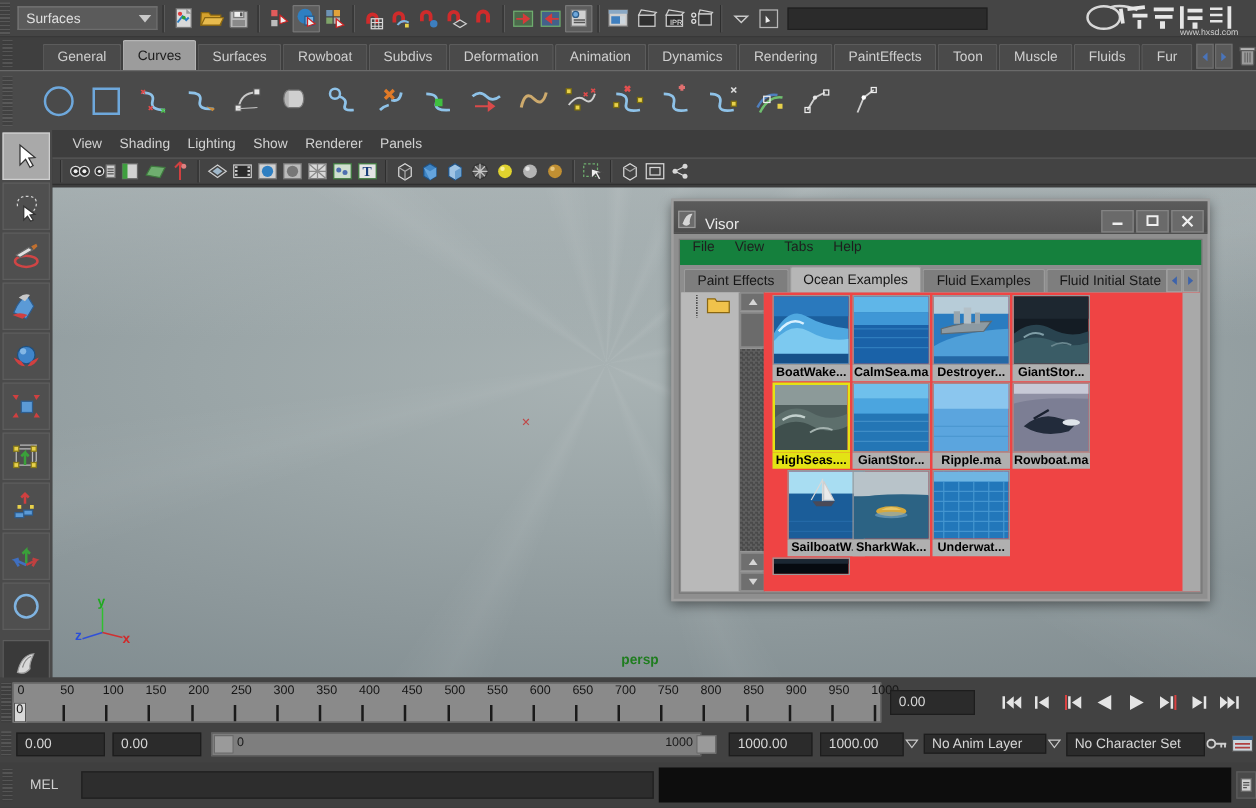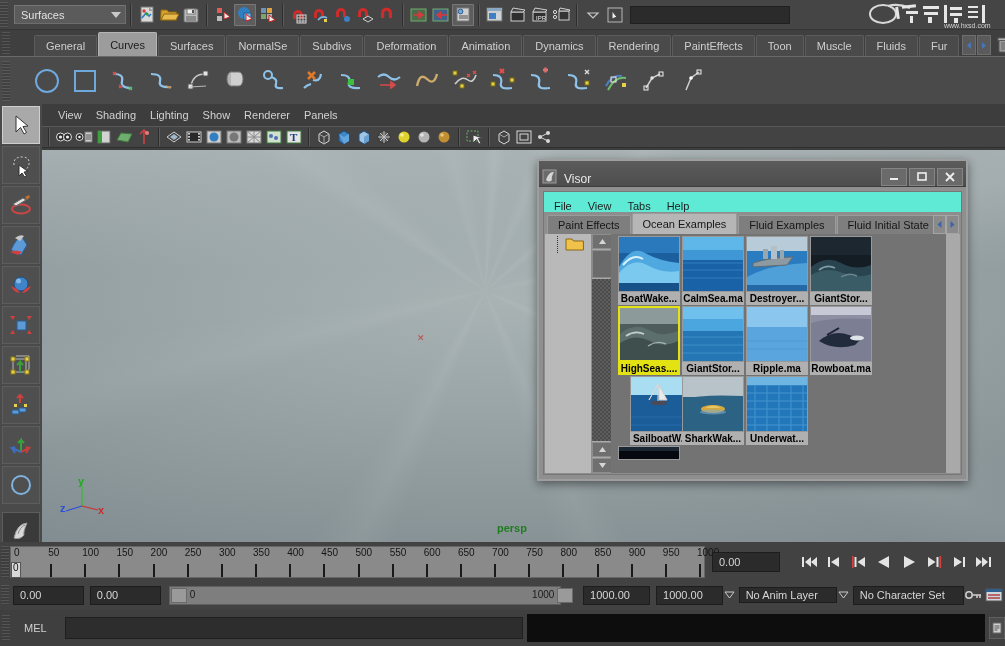--- a/index.html
+++ b/index.html
@@ -104,39 +104,39 @@
     background:#8f8f8f; border:2px solid #9e9e9e; box-shadow:0 3px 9px rgba(0,0,0,.45);
   }
   .visorTitle {
     height:26px; background:linear-gradient(180deg,#5b5b5b,#4d4d4d);
     display:flex; align-items:flex-end; padding:0 3px; border-bottom:1px solid #3d3d3d;
   }
   .visorTitle .tname { color:#e9e9e9; font-size:12px; margin-left:7px; flex:1;}
   .winbtn { width:26px;height:18px;background:#6a6a6a;border:1px solid #848484;margin-left:2px;
     display:flex;align-items:center;justify-content:center;color:#f0f0f0;font-size:11px;}
   .visorBody { position:absolute; left:4px; top:30px; right:4px; bottom:4px; background:#8d8d8d; border:1px solid #777;}
-  .visorMenu { height:20px; display:flex;align-items:flex-end; gap:16px; padding-left:10px; color:#1e1e1e; font-size:11px;
-     background:#5eead4;}
+  .visorMenu { height:20px; display:flex;align-items:flex-start; gap:16px; padding-left:10px; color:#1e1e1e; font-size:11px;
+     background:#15803d;}
   .visorTabs { height:22px; display:flex; align-items:flex-end; padding-left:3px; background:#8d8d8d; position:relative;}
   .vtab { height:19px; padding:0 10px; display:flex;align-items:center; font-size:11px; color:#161616;
      background:#7e7e7e; border:1px solid #9b9b9b; border-bottom:none; margin-right:1px; border-radius:2px 2px 0 0;}
   .vtab.active { background:#b6b6b6; height:21px; }
   .vtabnav { position:absolute; right:2px; bottom:0; display:flex; }
   .vnavbtn { width:13px;height:19px;background:#8a8a8a;border:1px solid #a5a5a5; display:flex;align-items:center;justify-content:center;}
   .visorContent { position:absolute; left:1px; right:1px; top:42px; bottom:1px; background:#b9b9b9; display:flex;}
   .treePane { width:46px; background:#b9b9b9; position:relative; }
   .folderIco { position:absolute; left:20px; top:3px; }
   .dotline { position:absolute; left:12px; top:2px; width:1px; height:18px;
      background:repeating-linear-gradient(180deg,#333 0 1px,transparent 1px 2px);}
   .vScroll { width:20px; background:#a9a9a9; border-left:1px solid #8d8d8d; border-right:1px solid #8d8d8d; position:relative;}
   .vsBtn { width:20px;height:15px;background:#6f6f6f;border:1px solid #8d8d8d; display:flex;align-items:center;justify-content:center;}
   .vsThumb { position:absolute; left:0; width:20px; background:#6b6b6b; border:1px solid #8a8a8a;}
   .vsTrack { position:absolute; left:0; width:20px; background:
       repeating-conic-gradient(#4a4a4a 0% 25%, #5e5e5e 0% 50%) 0 0/4px 4px;}
-  .gallery { flex:1; background:#737373; position:relative; overflow:hidden; }
+  .gallery { flex:1; background:#ef4444; position:relative; overflow:hidden; }
   .galScroll { position:absolute; right:0; top:0; width:14px; bottom:0; background:#a9a9a9; }
   .cell { position:absolute; width:62px; }
   .thumb { width:62px;height:56px; border:1px solid #999; overflow:hidden; position:relative; }
   .cellLabel { width:62px; height:13px; font-size:10px; color:#000; background:#b0b0b0;
      line-height:13px; text-align:center; overflow:hidden; white-space:nowrap; font-weight:bold; }
   .cell.selected .thumb { border:2px solid #e3e314; }
   .cell.selected .cellLabel { background:#e3e314; color:#000; }
 
   
   .timeArea { position:absolute; left:0; top:542px; width:1005px; height:104px; background:#424242;}
@@ -360,21 +360,21 @@
       <div class="stab">
           <span>General</span>
         </div>
       <div class="stab active">
           <span>Curves</span>
         </div>
       <div class="stab">
           <span>Surfaces</span>
         </div>
       <div class="stab">
-          <span>NormalSe</span>
+          <span>Rowboat</span>
         </div>
       <div class="stab">
           <span>Subdivs</span>
         </div>
       <div class="stab">
           <span>Deformation</span>
         </div>
       <div class="stab">
           <span>Animation</span>
         </div>

